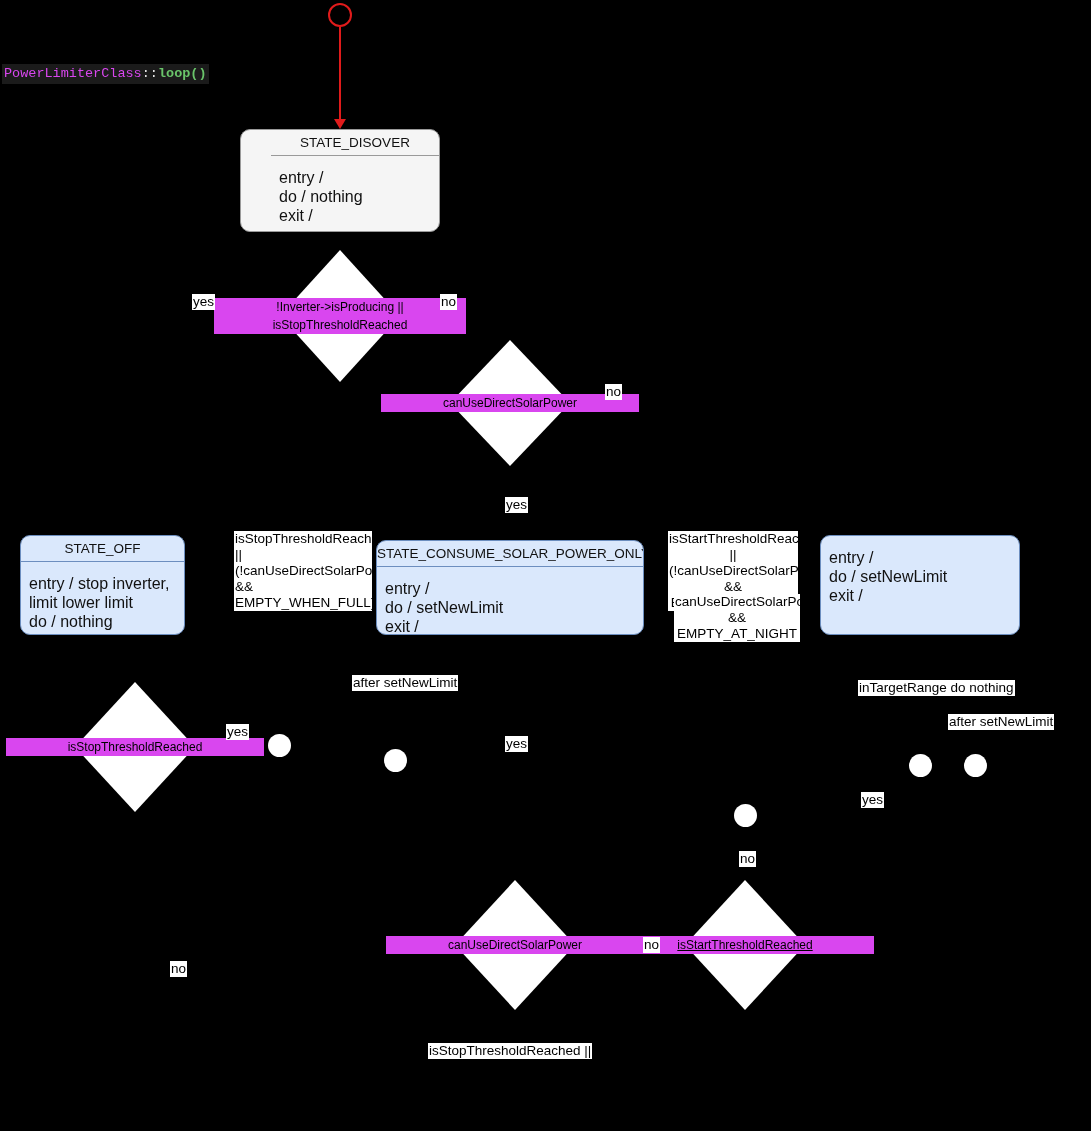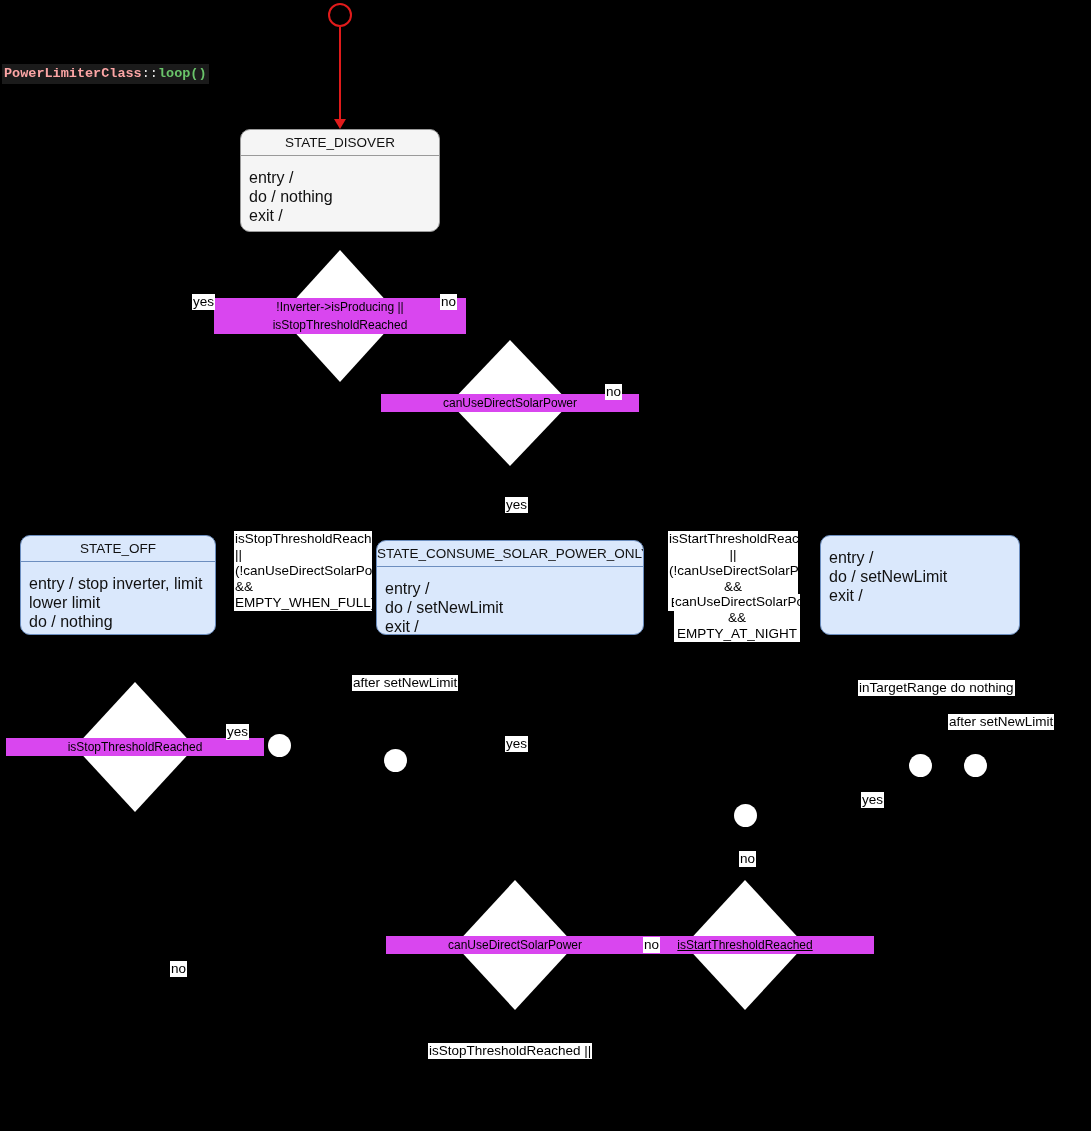--- a/index.html
+++ b/index.html
@@ -20,21 +20,21 @@
   .code-label {
     position: absolute;
     background: #1b1b1b;
     font-family: "Liberation Mono", "DejaVu Sans Mono", monospace;
     font-size: 13.5px;
     letter-spacing: 0px;
     white-space: pre;
     padding: 2px 2px 2px 2px;
     line-height: 16px;
   }
-  .tok-class { color: #fca5a5; font-weight: bold; }
+  .tok-class { color: #d946ef; }
   .tok-punct { color: #e6e6e6; }
   .tok-fn    { color: #6ac46a; font-weight: bold; }
 
   
   .state-box {
     position: absolute;
     box-sizing: border-box;
     border-radius: 10px;
     border: 1px solid #6c8ebf;
     background: #dae8fc;
@@ -133,21 +133,21 @@
 <body>
 
 <div id="canvas">
 
   <div class="code-label" style="left:2px; top:64px;"><span class="tok-class">PowerLimiterClass</span><span class="tok-punct">::</span><span class="tok-fn">loop()</span></div>
 
   <div class="start-circle" style="left:328px; top:3px; width:24px; height:24px;"></div>
   <div class="arrow-line" style="left:339px; top:27px; height:94px;"></div>
   <div class="arrow-head" style="left:334px; top:119px;"></div>
 
-  <div class="state-box discover" style="left:240px; top:129px; width:200px; height:103px;">
+  <div class="state-box discover" style="left:240px; top:129px; width:200px; height:103px;padding-left:30px;">
     <div class="state-title">STATE_DISOVER</div>
     <div class="state-body">entry /
 do / nothing
 exit /</div>
   </div>
 
   <div class="diamond" style="left:280px; top:250px; width:120px; height:132px;">
     <div class="shape"></div>
     <div class="dlabel" style="width:250px;">!Inverter-&gt;isProducing ||
 isStopThresholdReached</div>
@@ -155,21 +155,21 @@
   <div class="edge-label" style="left:192px; top:294px;">yes</div>
   <div class="edge-label" style="left:440px; top:294px;">no</div>
 
   <div class="diamond" style="left:450px; top:340px; width:120px; height:126px;">
     <div class="shape"></div>
     <div class="dlabel" style="width:256px;">canUseDirectSolarPower</div>
   </div>
   <div class="edge-label" style="left:605px; top:384px;">no</div>
   <div class="edge-label" style="left:505px; top:497px;">yes</div>
 
-  <div class="state-box" style="left:20px; top:535px; width:196px; height:100px;">
+  <div class="state-box" style="left:20px; top:535px; width:165px; height:100px;">
     <div class="state-title">STATE_OFF</div>
     <div class="state-body">entry / stop inverter, limit lower limit
 do / nothing
 exit / nothing</div>
   </div>
 
   <div class="edge-label" style="left:234px; top:531px; width:136px;">isStopThresholdReached ||
 (!canUseDirectSolarPower
 &amp;&amp; EMPTY_WHEN_FULL)</div>
 

